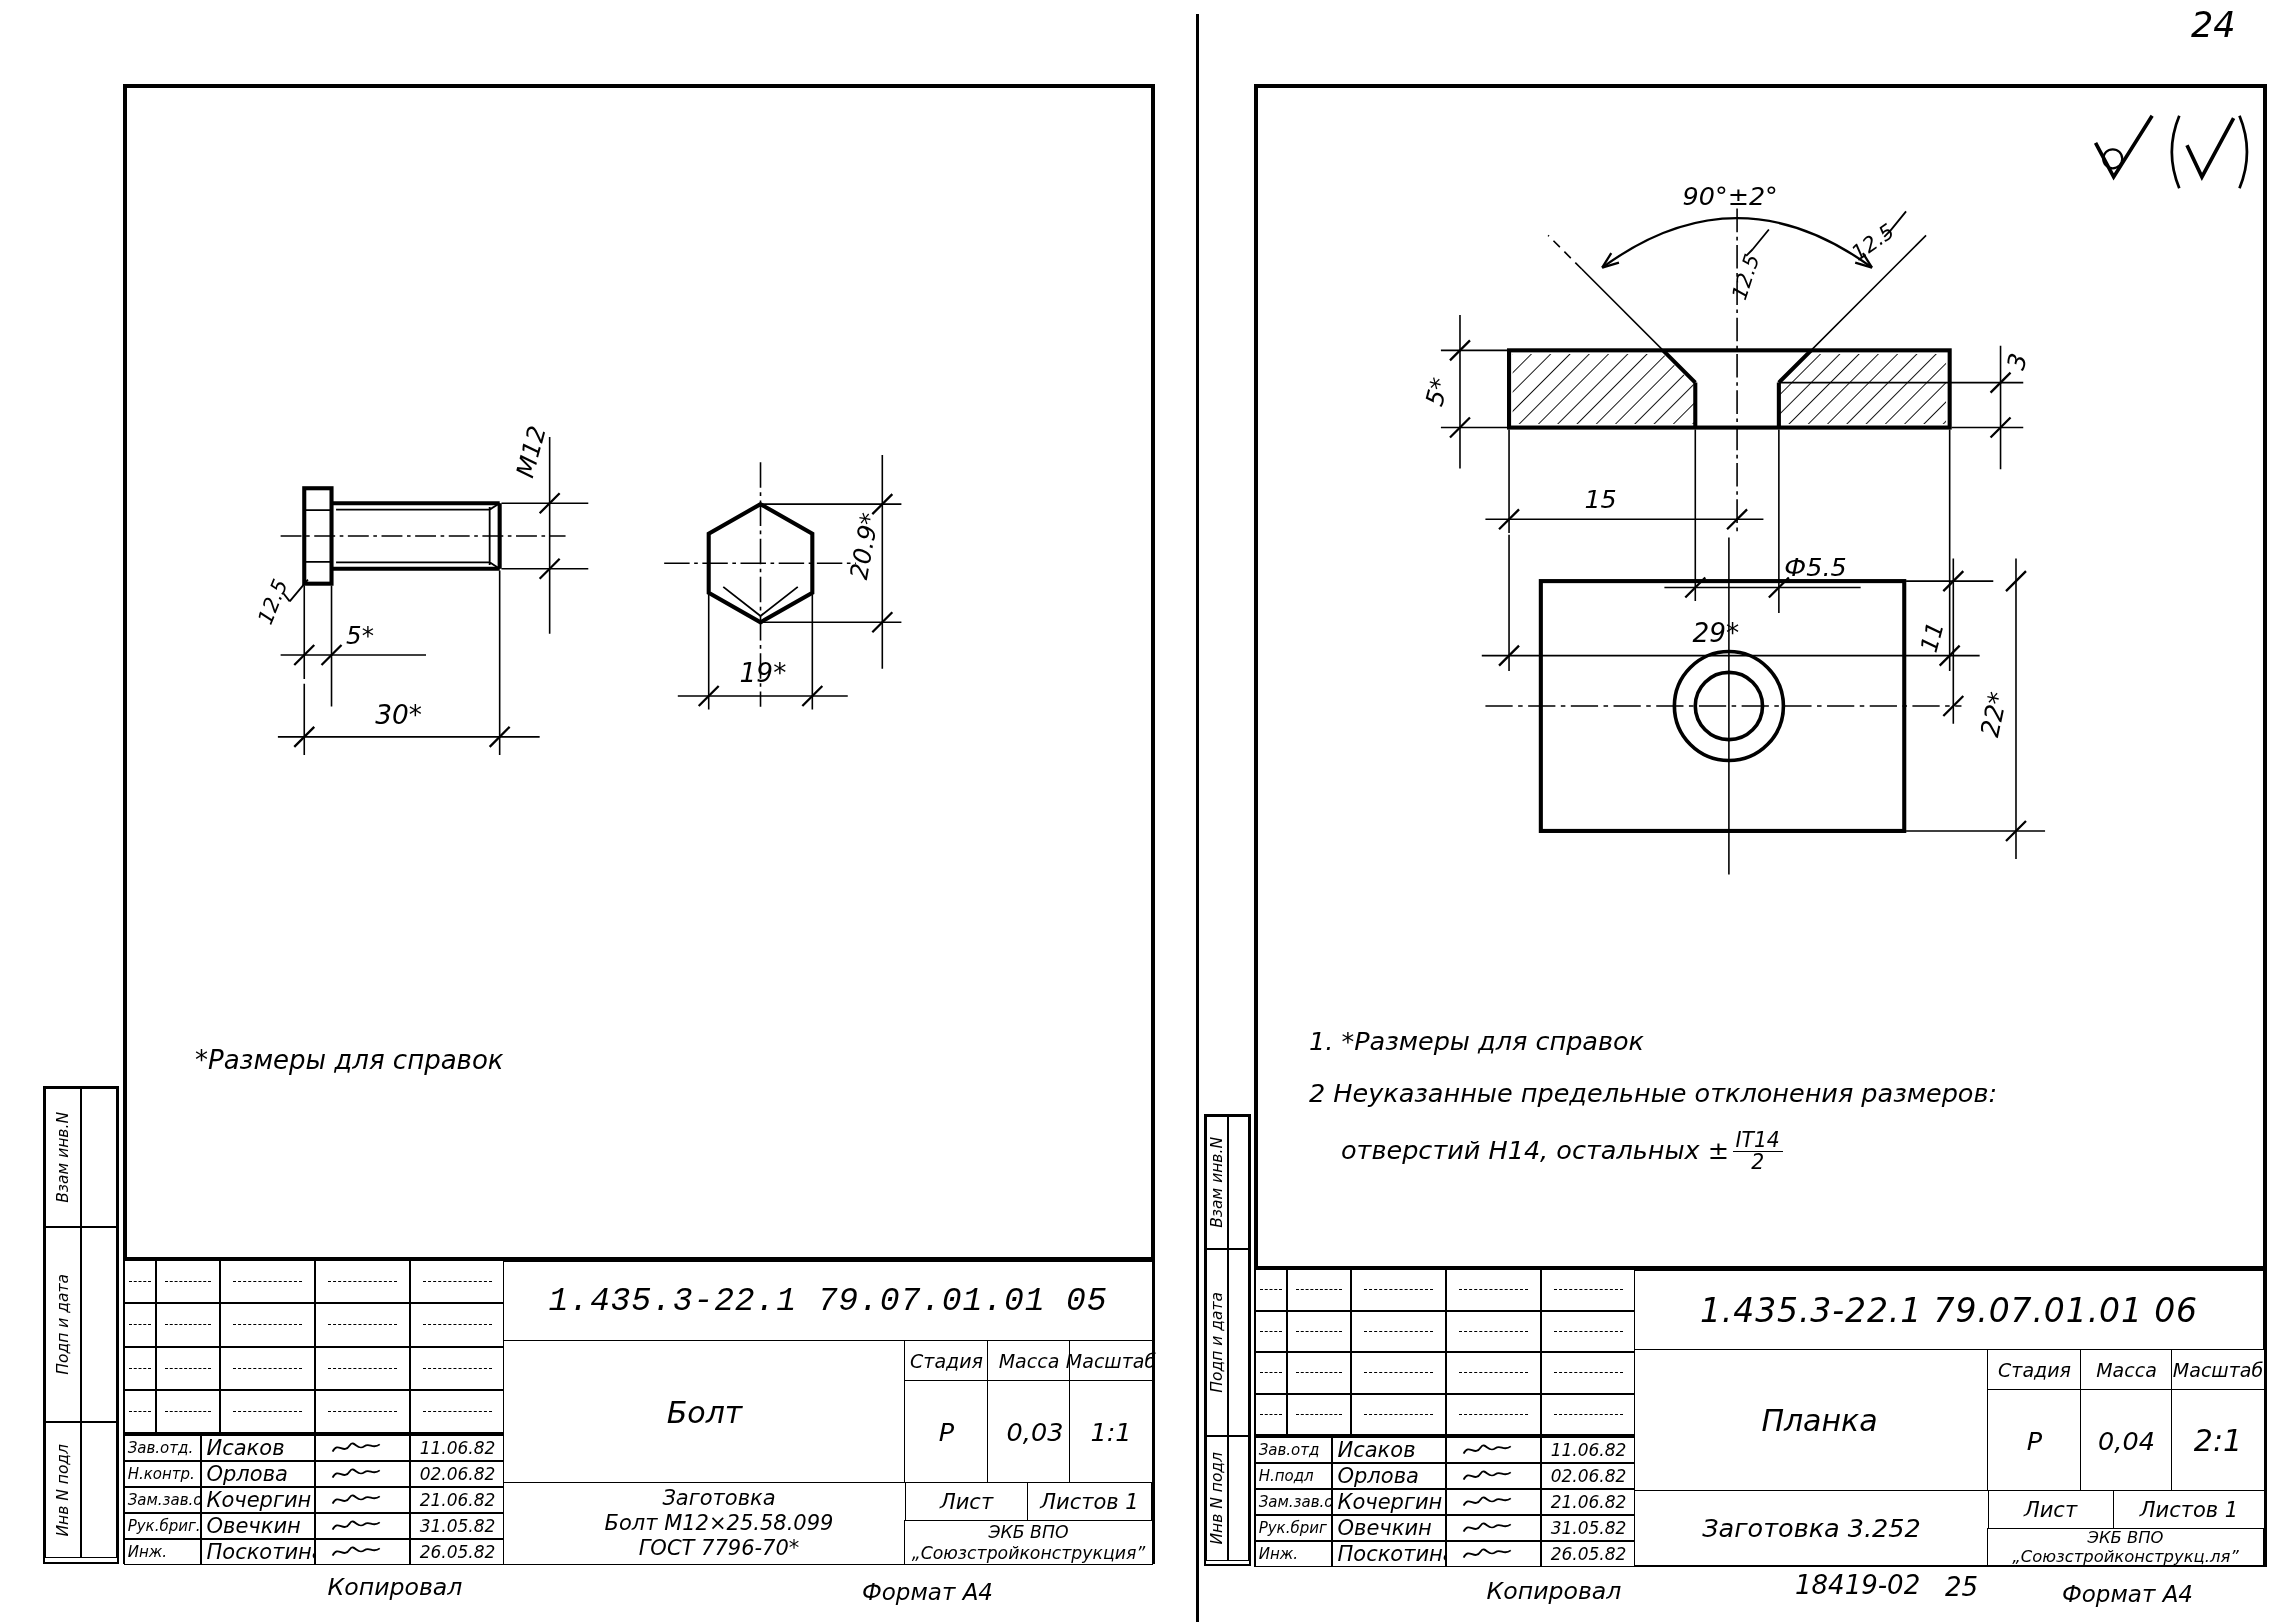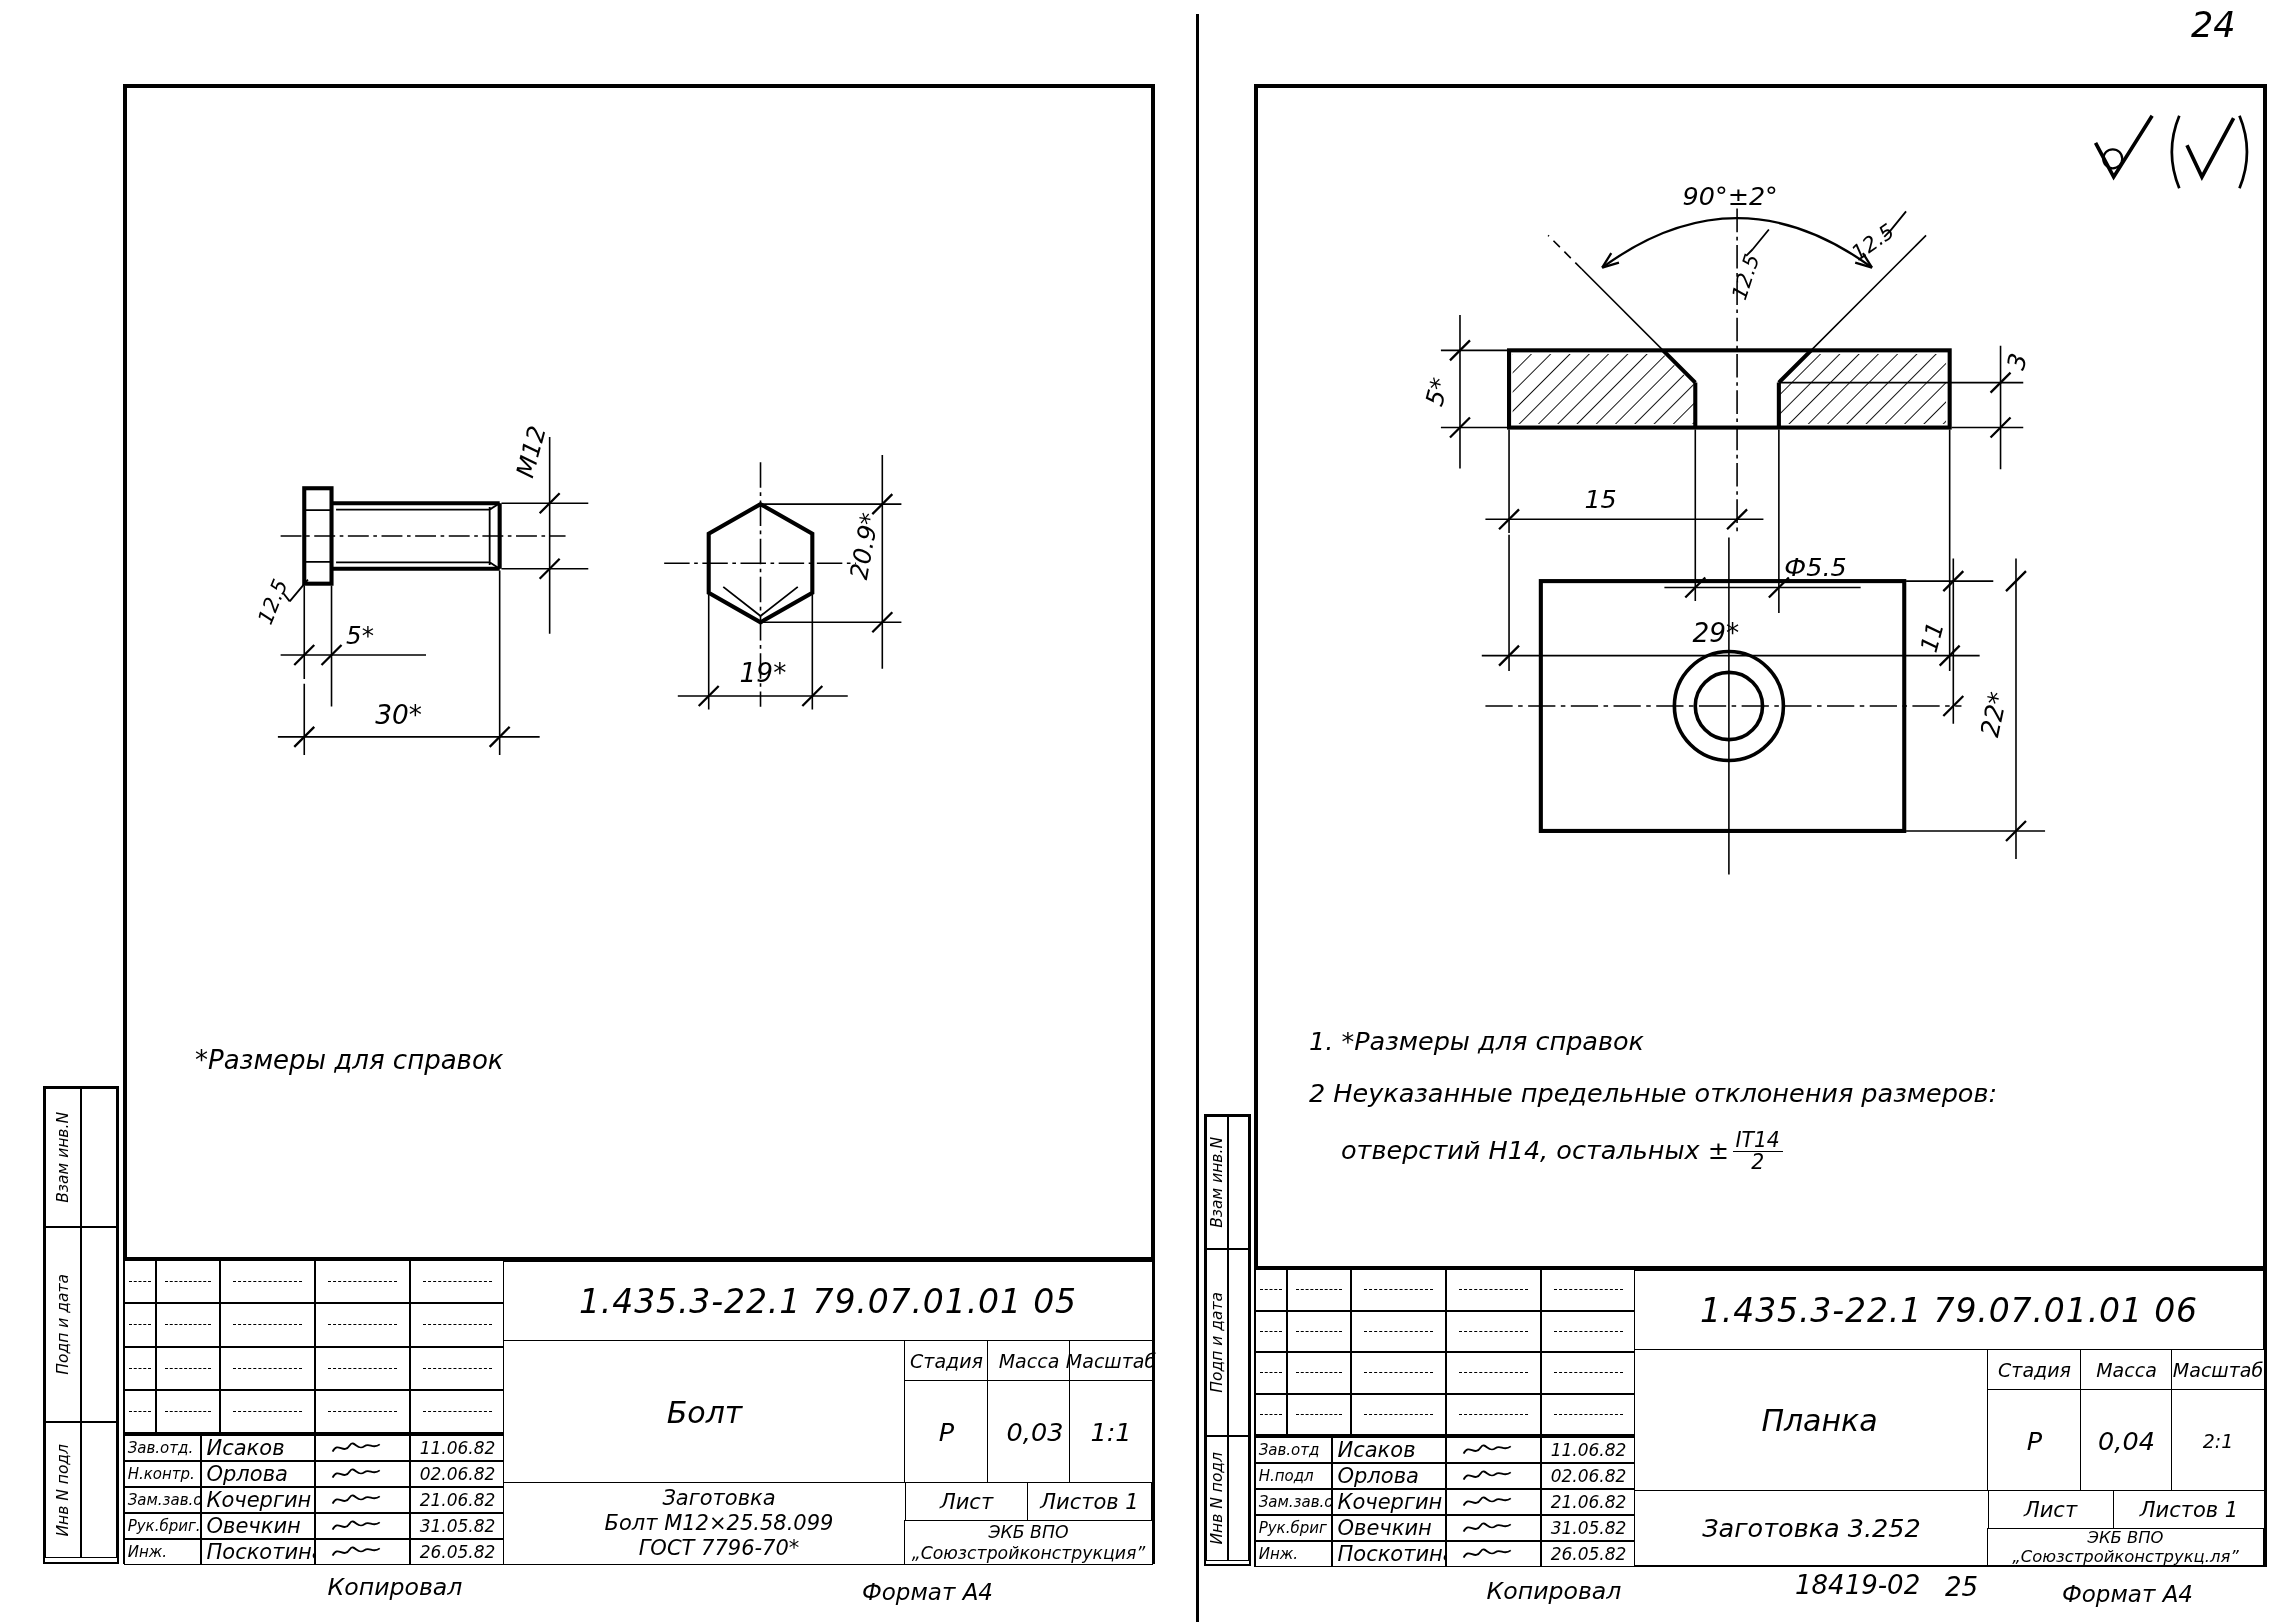--- a/index.html
+++ b/index.html
@@ -188,21 +188,21 @@
     <div class="role-label">Инж.</div>
     <div class="role-name">Поскотина</div>
     <div class="role-sig">
       <svg width="68" height="20" viewBox="0 0 150 44">
         <path d="M8,30 C20,6 32,38 46,16 C56,2 62,30 78,18 C90,9 96,26 112,14" stroke="#000" stroke-width="4" fill="none"></path>
       </svg>
     </div>
     <div class="role-date">26.05.82</div>
   </div>
 
-<div class="cell hand top5" style="left:503px;top:1259px;width:650px;height:83px;font-size:33px;letter-spacing:0.9px;">1.435.3-22.1 79.07.01.01 05</div>
+<div class="cell hand top5" style="left:503px;top:1259px;width:650px;height:83px;font-size:33px;letter-spacing:0.9px;font-family:Liberation Mono, monospace;">1.435.3-22.1 79.07.01.01 05</div>
 
 <div class="cell hand" style="left:503px;top:1340px;width:403px;height:144px;font-size:30px;">Болт</div>
 
 <div class="cell hand" style="left:904px;top:1340px;width:85px;height:42px;font-size:19px;">Стадия</div>
 <div class="cell hand" style="left:987px;top:1340px;width:84px;height:42px;font-size:19px;">Масса</div>
 <div class="cell hand" style="left:1069px;top:1340px;width:84px;height:42px;font-size:19px;">Масштаб</div>
 
 <div class="cell hand" style="left:904px;top:1380px;width:85px;height:104px;font-size:25.5px;">Р</div>
 <div class="cell hand" style="left:987px;top:1380px;width:84px;height:104px;font-size:25.5px;padding-left:12px;">0,03</div>
 <div class="cell hand" style="left:1069px;top:1380px;width:84px;height:104px;font-size:25.5px;">1:1</div>
@@ -431,21 +431,21 @@
 <div class="cell hand top5" style="left:1634px;top:1268px;width:630px;height:83px;font-size:33px;letter-spacing:0.9px;">1.435.3-22.1 79.07.01.01 06</div>
 
 <div class="cell hand" style="left:1634px;top:1349px;width:355px;height:143px;font-size:30px;padding-left:16px;">Планка</div>
 
 <div class="cell hand" style="left:1987px;top:1349px;width:95px;height:42px;font-size:19px;">Стадия</div>
 <div class="cell hand" style="left:2080px;top:1349px;width:93px;height:42px;font-size:19px;">Масса</div>
 <div class="cell hand" style="left:2171px;top:1349px;width:94px;height:42px;font-size:19px;">Масштаб</div>
 
 <div class="cell hand" style="left:1987px;top:1389px;width:95px;height:103px;font-size:25.5px;">Р</div>
 <div class="cell hand" style="left:2080px;top:1389px;width:93px;height:103px;font-size:25.5px;">0,04</div>
-<div class="cell hand" style="left:2171px;top:1389px;width:94px;height:103px;font-size:19px;">2:1</div>
+<div class="cell hand" style="left:2171px;top:1389px;width:94px;height:103px;font-size:30px;">2:1</div>
 
 <div class="cell hand" style="left:1987px;top:1490px;width:127px;height:40px;font-size:21px;">Лист</div>
 <div class="cell hand" style="left:2113px;top:1490px;width:152px;height:40px;font-size:21px;">Листов 1</div>
 
 <div class="cell hand" style="left:1634px;top:1490px;width:355px;height:76px;font-size:25.5px;">Заготовка  3.252</div>
 
 <div class="cell hand lines" style="left:1987px;top:1528px;width:277px;height:38px;font-size:16.4px;">
   <span>ЭКБ ВПО</span>
   <span>„Союзстройконструкц.ля”</span>
 </div>

